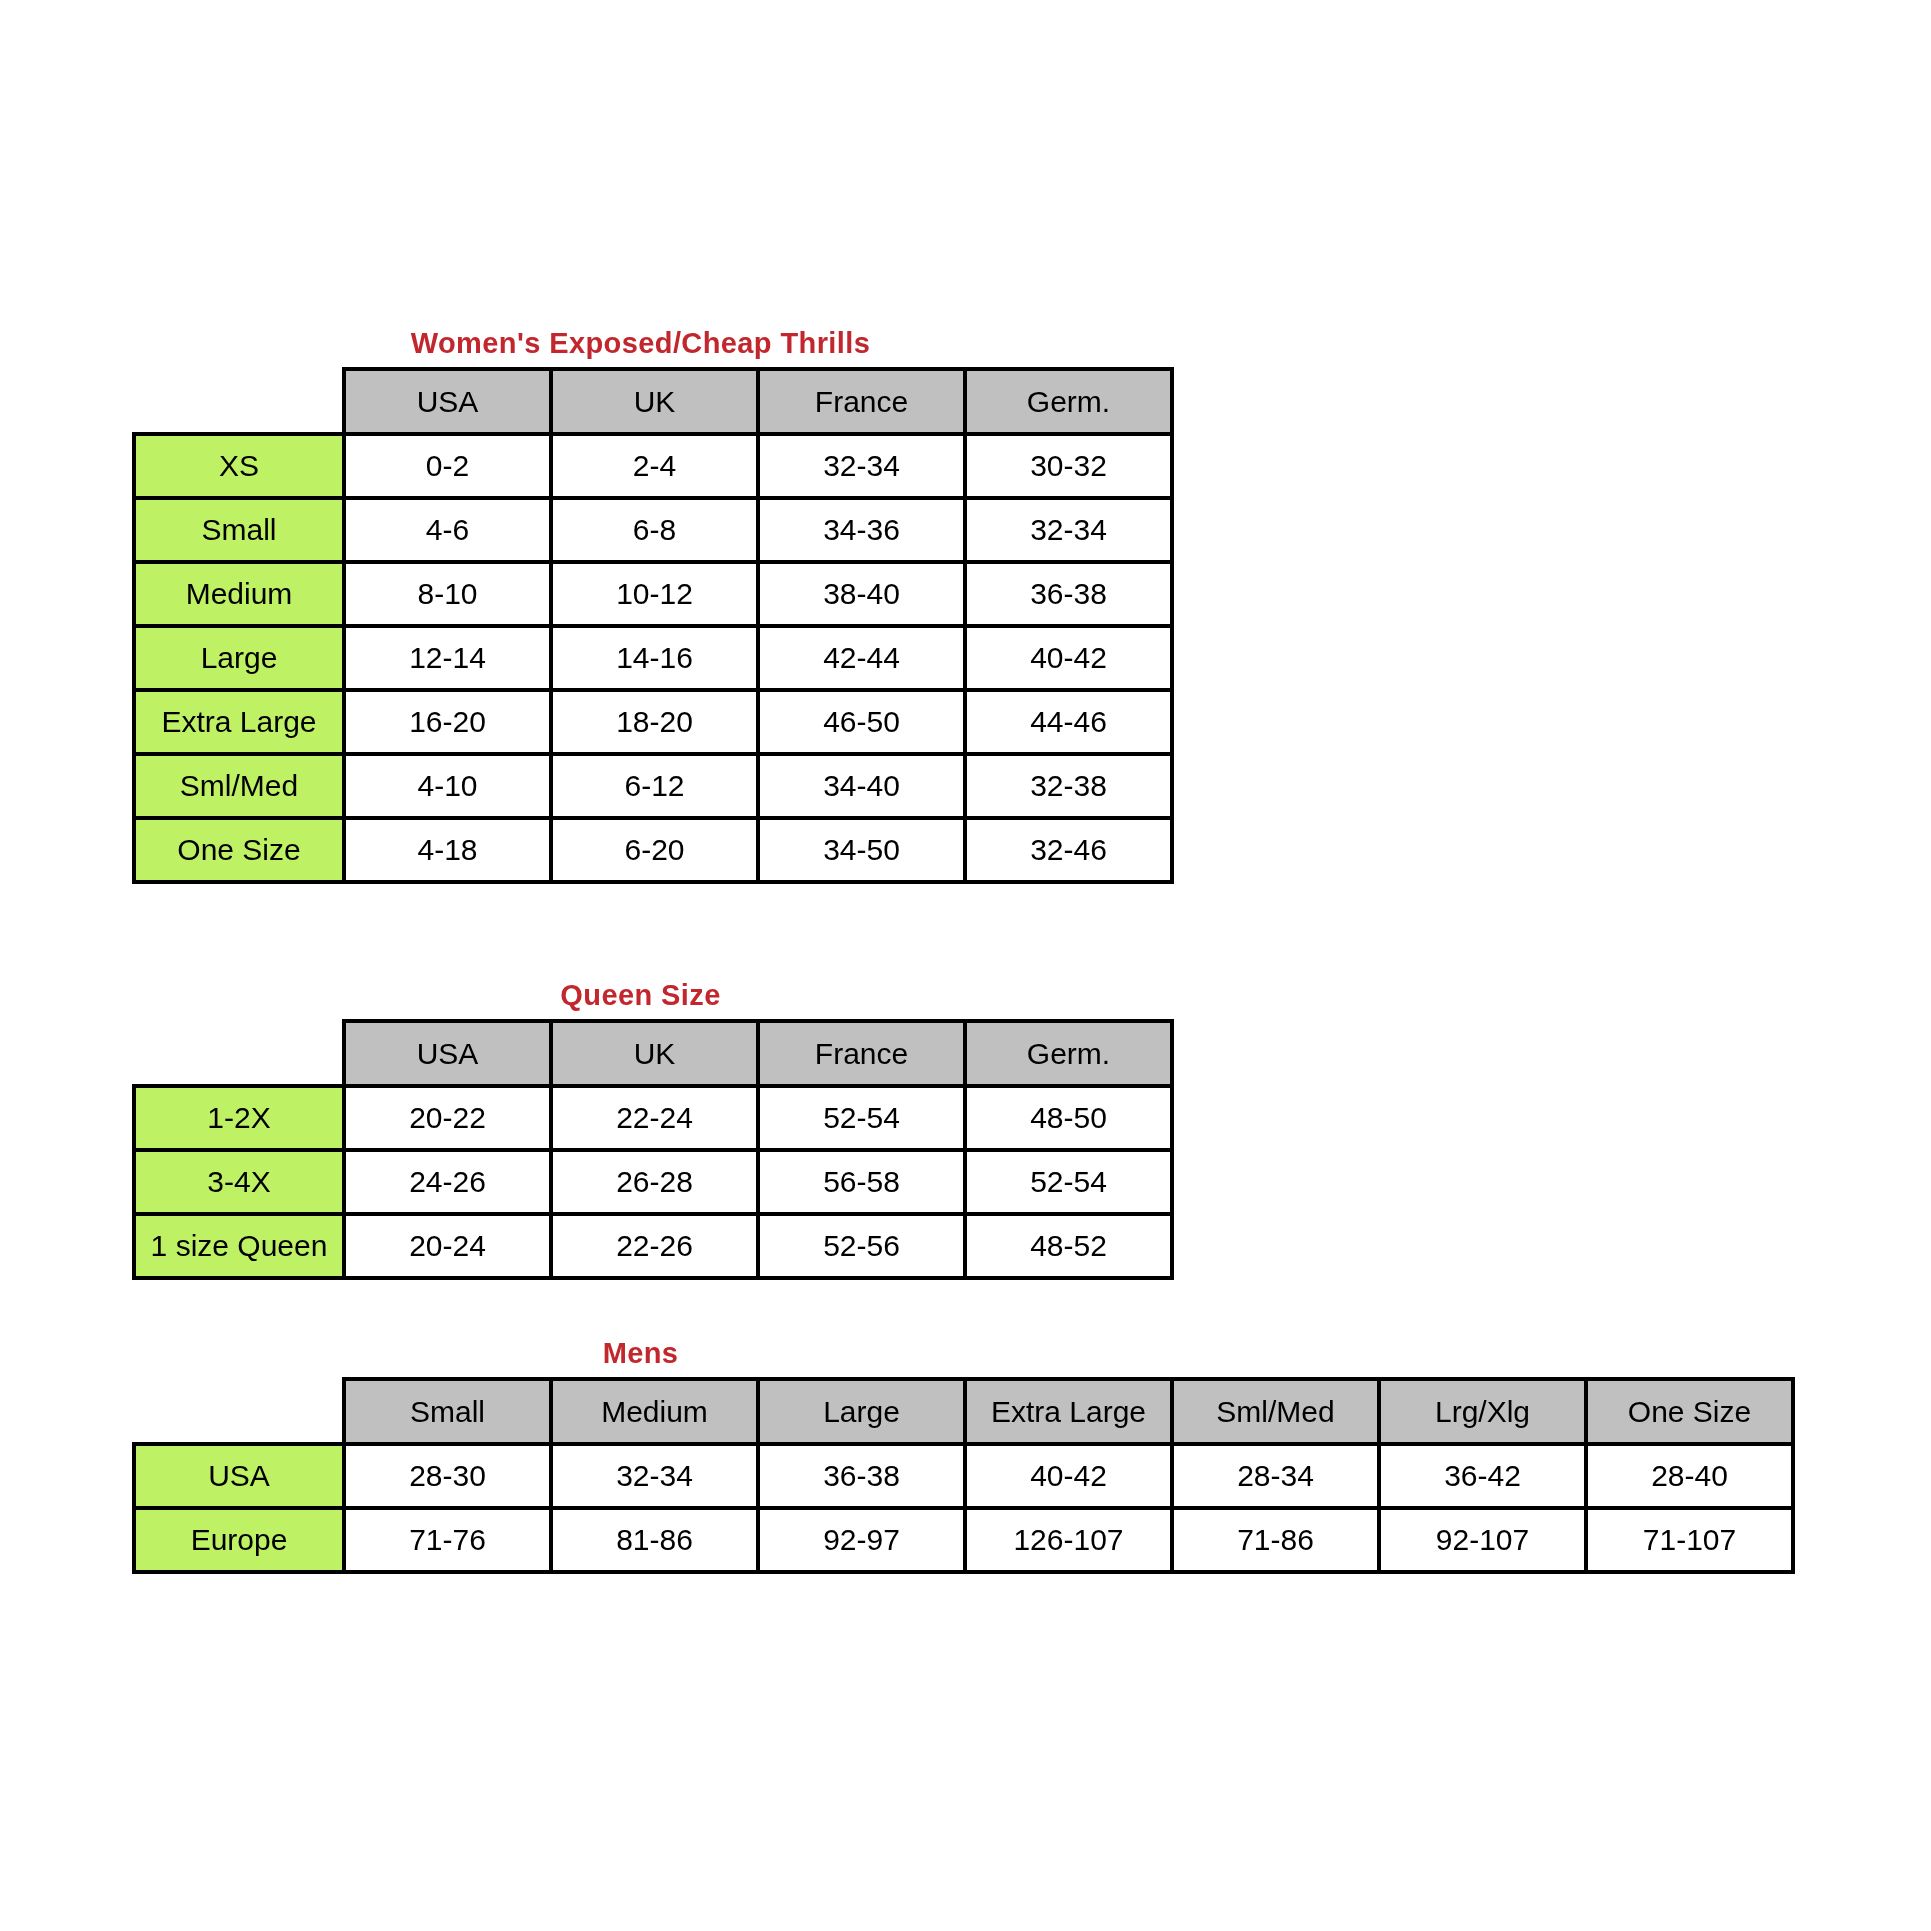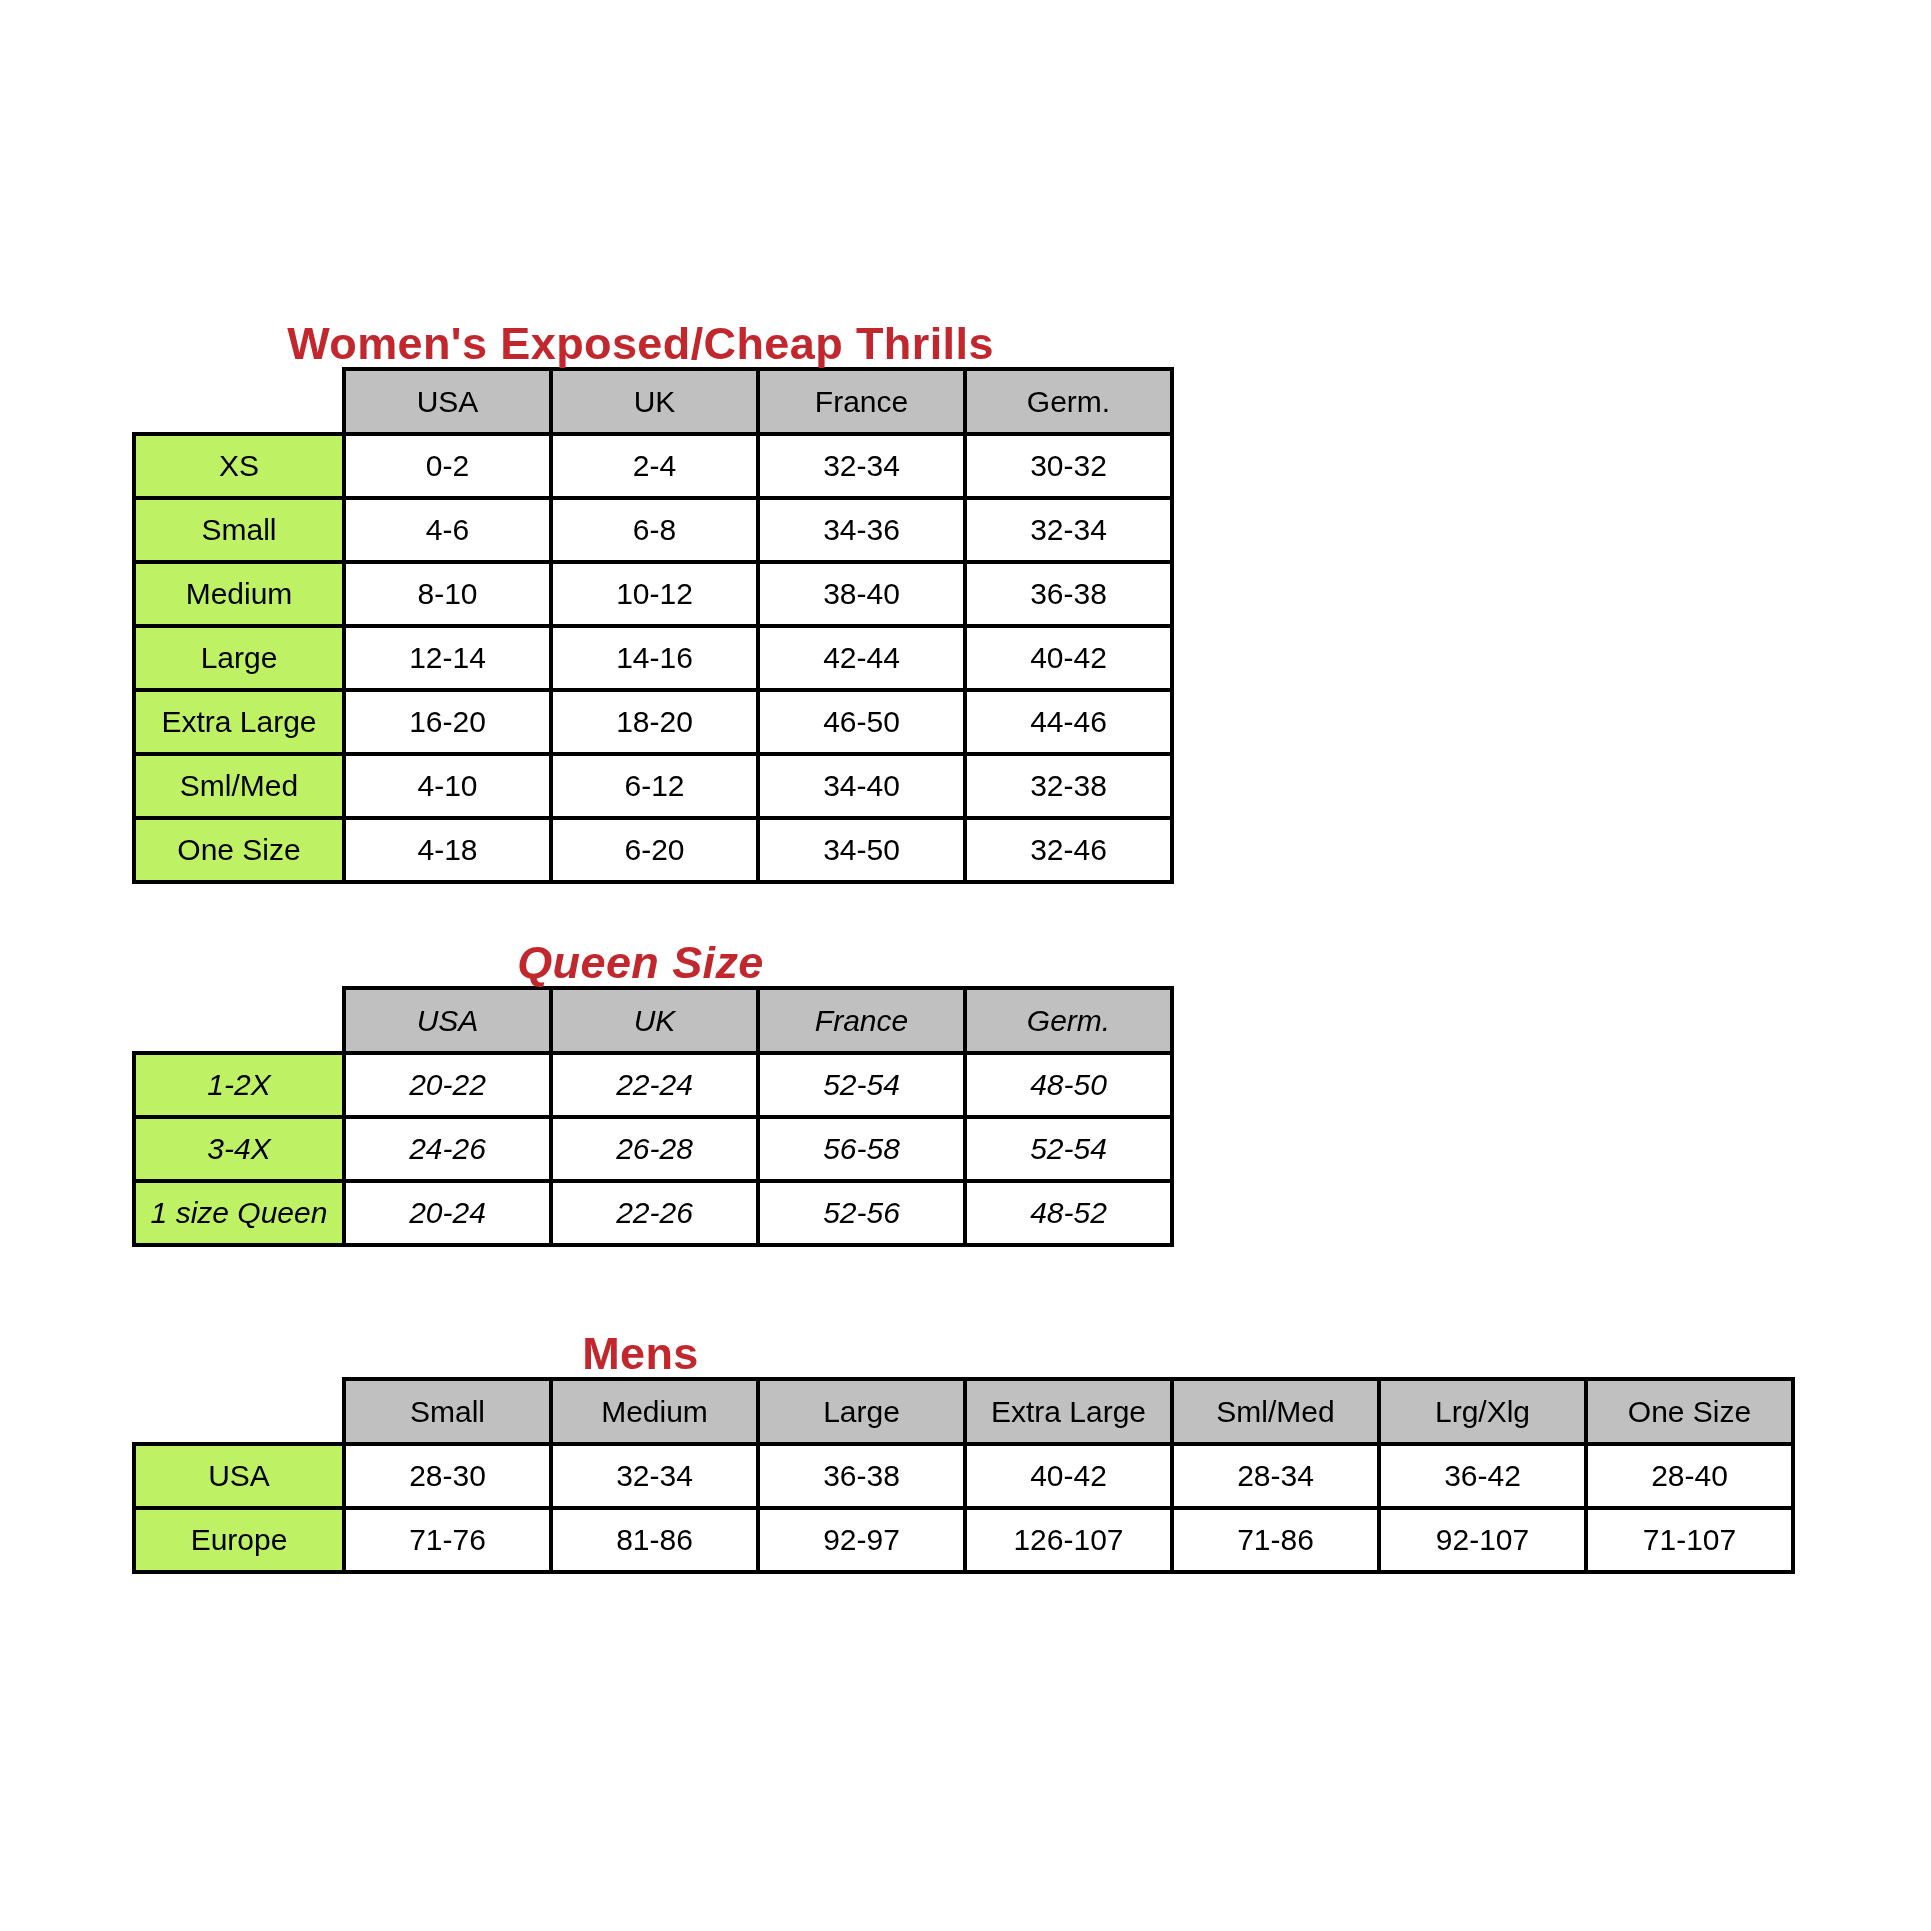--- a/index.html
+++ b/index.html
@@ -15,21 +15,21 @@
     color: #000000;
   }
   .section {
     position: absolute;
     left: 132px;
   }
   .section-title {
     margin: 0 0 5.3px 0;
     width: 1017px;
     text-align: center;
-    font-size: 45px;
+    font-size: 29px;
     line-height: 37px;
     font-weight: bold;
     color: var(--title-red, #c1272d);
     letter-spacing: 0.4px;
   }
   table.size-table {
     border-collapse: collapse;
     table-layout: fixed;
   }
   .size-table th,
@@ -53,21 +53,21 @@
     border: none;
     background: transparent;
     width: 206px;
   }
   .size-table tbody th.rowlabel {
     width: 206px;
     font-weight: normal;
     background: #bef264;
   }
   #section-womens { top: 325px; }
-  #section-queen  { top: 944px; font-style: italic; }
+  #section-queen  { top: 977px; }
   #section-mens   { top: 1335px; }
 </style>
 </head>
 <body style="background: rgb(255, 255, 255);">
 
 <div id="section-womens" class="section">
   <h2 class="section-title">Women's Exposed/Cheap Thrills</h2>
   <table class="size-table">
       <thead>
         <tr>

